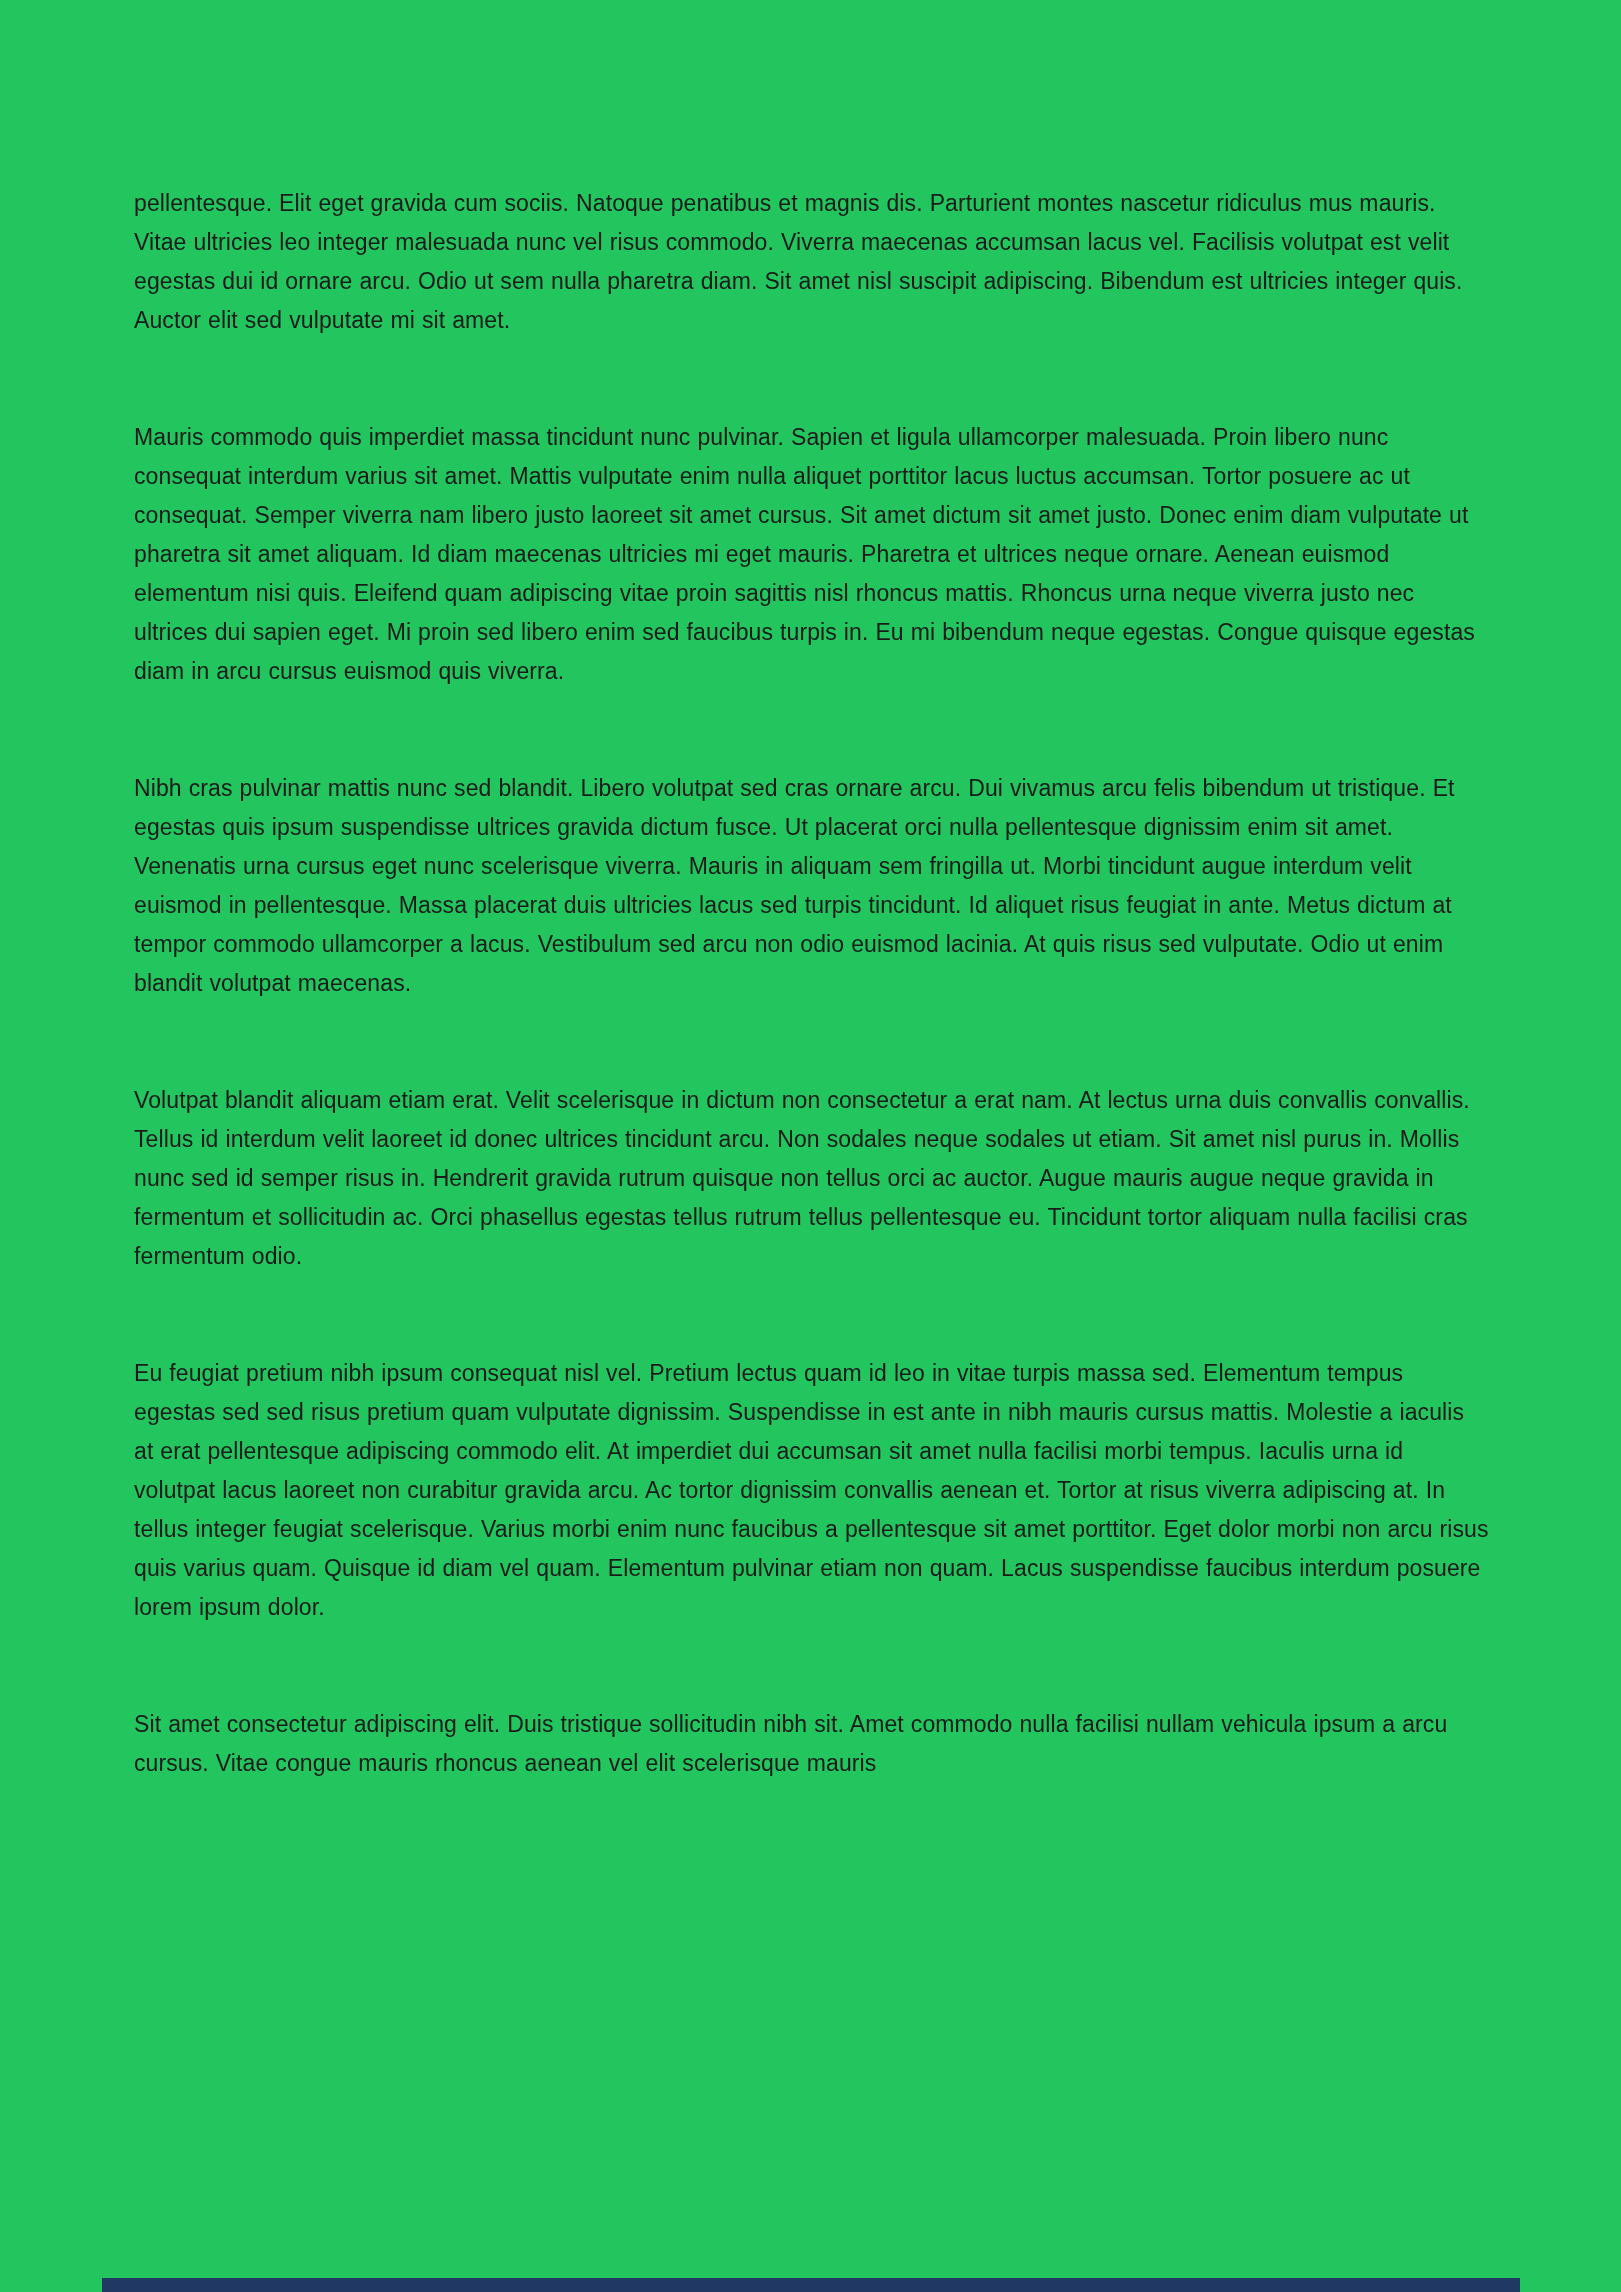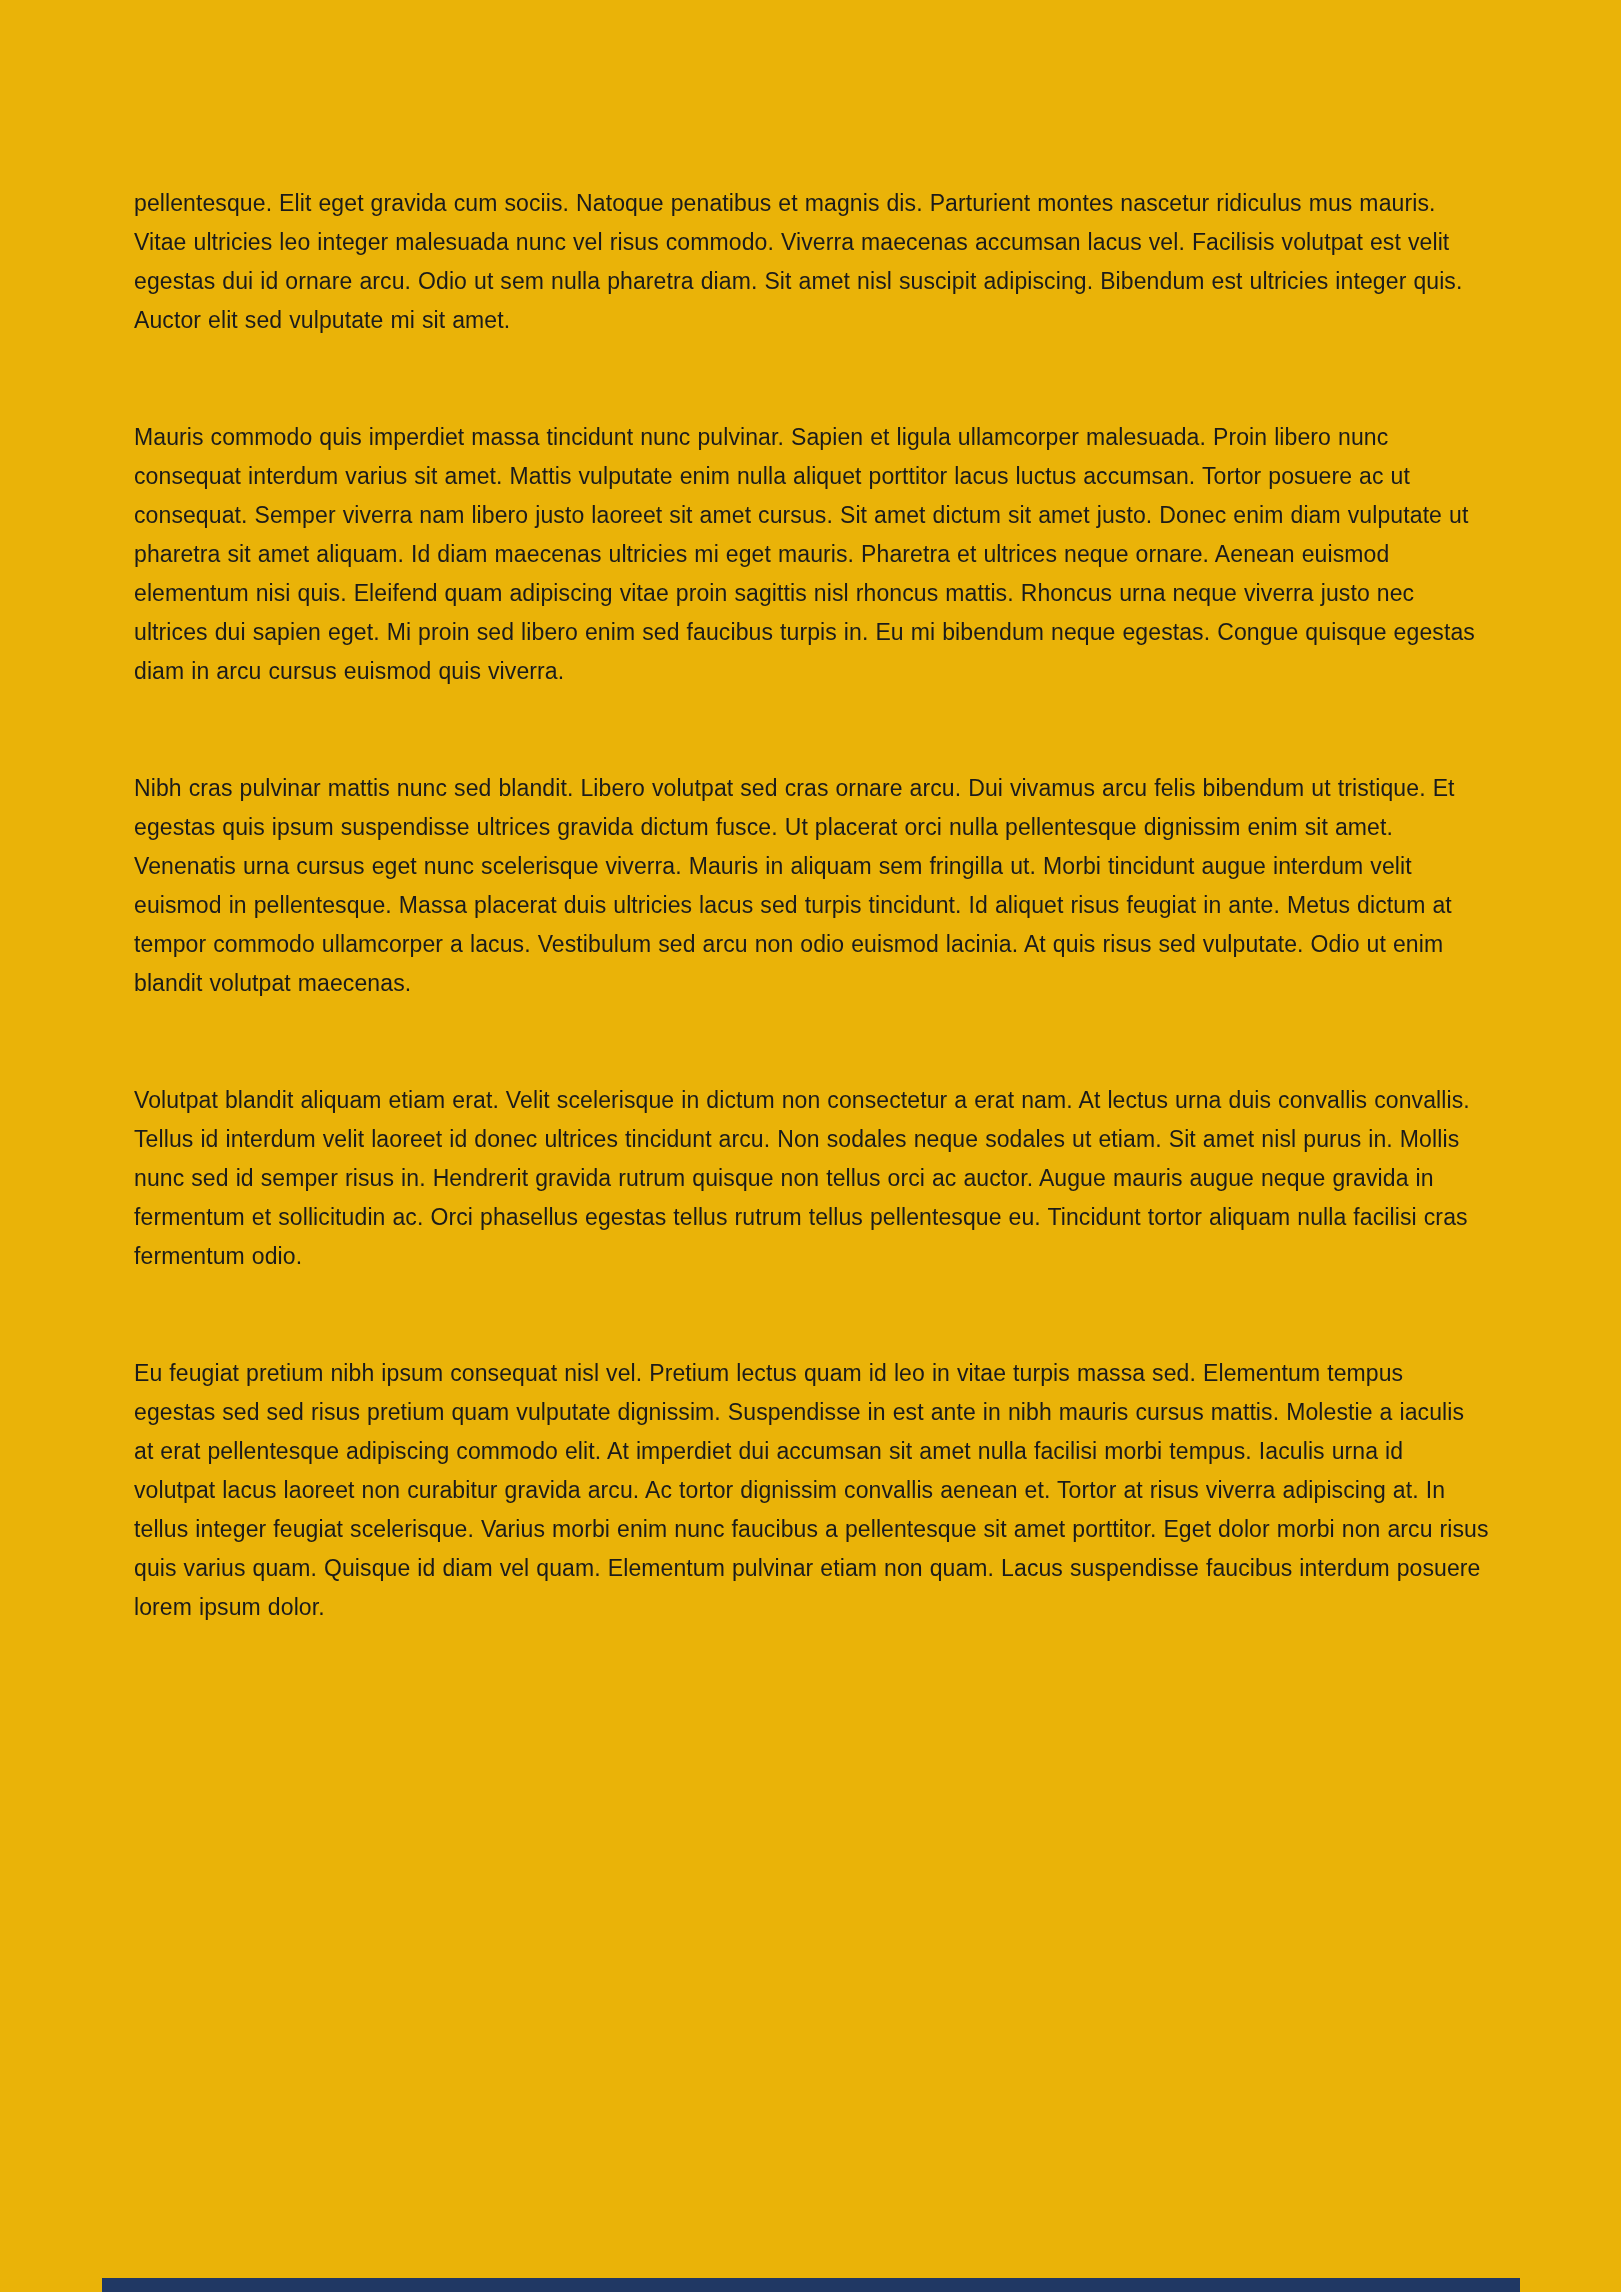--- a/index.html
+++ b/index.html
@@ -4,21 +4,21 @@
 <style>
   html, body {
     margin: 0;
     padding: 0;
     background: #ffffff;
   }
   .page {
     position: relative;
     width: 1621px;
     height: 2293px;
-    background: #eab308;
+    background: #22c55e;
     overflow: hidden;
     font-family: "Liberation Sans", "DejaVu Sans", sans-serif;
   }
   .content {
     position: absolute;
     left: 134px;
     top: 184px;
     width: 1355px;
   }
   .content p {
@@ -44,16 +44,17 @@
 </head>
 <body>
 
 <div class="page">
   <div class="content">
     <p>pellentesque. Elit eget gravida cum sociis. Natoque penatibus et magnis dis. Parturient montes nascetur ridiculus mus mauris. Vitae ultricies leo integer malesuada nunc vel risus commodo. Viverra maecenas accumsan lacus vel. Facilisis volutpat est velit egestas dui id ornare arcu. Odio ut sem nulla pharetra diam. Sit amet nisl suscipit adipiscing. Bibendum est ultricies integer quis. Auctor elit sed vulputate mi sit amet.</p>
     <p>Mauris commodo quis imperdiet massa tincidunt nunc pulvinar. Sapien et ligula ullamcorper malesuada. Proin libero nunc consequat interdum varius sit amet. Mattis vulputate enim nulla aliquet porttitor lacus luctus accumsan. Tortor posuere ac ut consequat. Semper viverra nam libero justo laoreet sit amet cursus. Sit amet dictum sit amet justo. Donec enim diam vulputate ut pharetra sit amet aliquam. Id diam maecenas ultricies mi eget mauris. Pharetra et ultrices neque ornare. Aenean euismod elementum nisi quis. Eleifend quam adipiscing vitae proin sagittis nisl rhoncus mattis. Rhoncus urna neque viverra justo nec ultrices dui sapien eget. Mi proin sed libero enim sed faucibus turpis in. Eu mi bibendum neque egestas. Congue quisque egestas diam in arcu cursus euismod quis viverra.</p>
     <p>Nibh cras pulvinar mattis nunc sed blandit. Libero volutpat sed cras ornare arcu. Dui vivamus arcu felis bibendum ut tristique. Et egestas quis ipsum suspendisse ultrices gravida dictum fusce. Ut placerat orci nulla pellentesque dignissim enim sit amet. Venenatis urna cursus eget nunc scelerisque viverra. Mauris in aliquam sem fringilla ut. Morbi tincidunt augue interdum velit euismod in pellentesque. Massa placerat duis ultricies lacus sed turpis tincidunt. Id aliquet risus feugiat in ante. Metus dictum at tempor commodo ullamcorper a lacus. Vestibulum sed arcu non odio euismod lacinia. At quis risus sed vulputate. Odio ut enim blandit volutpat maecenas.</p>
     <p>Volutpat blandit aliquam etiam erat. Velit scelerisque in dictum non consectetur a erat nam. At lectus urna duis convallis convallis. Tellus id interdum velit laoreet id donec ultrices tincidunt arcu. Non sodales neque sodales ut etiam. Sit amet nisl purus in. Mollis nunc sed id semper risus in. Hendrerit gravida rutrum quisque non tellus orci ac auctor. Augue mauris augue neque gravida in fermentum et sollicitudin ac. Orci phasellus egestas tellus rutrum tellus pellentesque eu. Tincidunt tortor aliquam nulla facilisi cras fermentum odio.</p>
     <p>Eu feugiat pretium nibh ipsum consequat nisl vel. Pretium lectus quam id leo in vitae turpis massa sed. Elementum tempus egestas sed sed risus pretium quam vulputate dignissim. Suspendisse in est ante in nibh mauris cursus mattis. Molestie a iaculis at erat pellentesque adipiscing commodo elit. At imperdiet dui accumsan sit amet nulla facilisi morbi tempus. Iaculis urna id volutpat lacus laoreet non curabitur gravida arcu. Ac tortor dignissim convallis aenean et. Tortor at risus viverra adipiscing at. In tellus integer feugiat scelerisque. Varius morbi enim nunc faucibus a pellentesque sit amet porttitor. Eget dolor morbi non arcu risus quis varius quam. Quisque id diam vel quam. Elementum pulvinar etiam non quam. Lacus suspendisse faucibus interdum posuere lorem ipsum dolor.</p>
+    <p>Sit amet consectetur adipiscing elit. Duis tristique sollicitudin nibh sit. Amet commodo nulla facilisi nullam vehicula ipsum a arcu cursus. Vitae congue mauris rhoncus aenean vel elit scelerisque mauris</p>
   </div>
   <div class="next-element-sliver" style="background: rgb(32, 56, 100);"></div>
 </div>
 
 
 </body></html>

